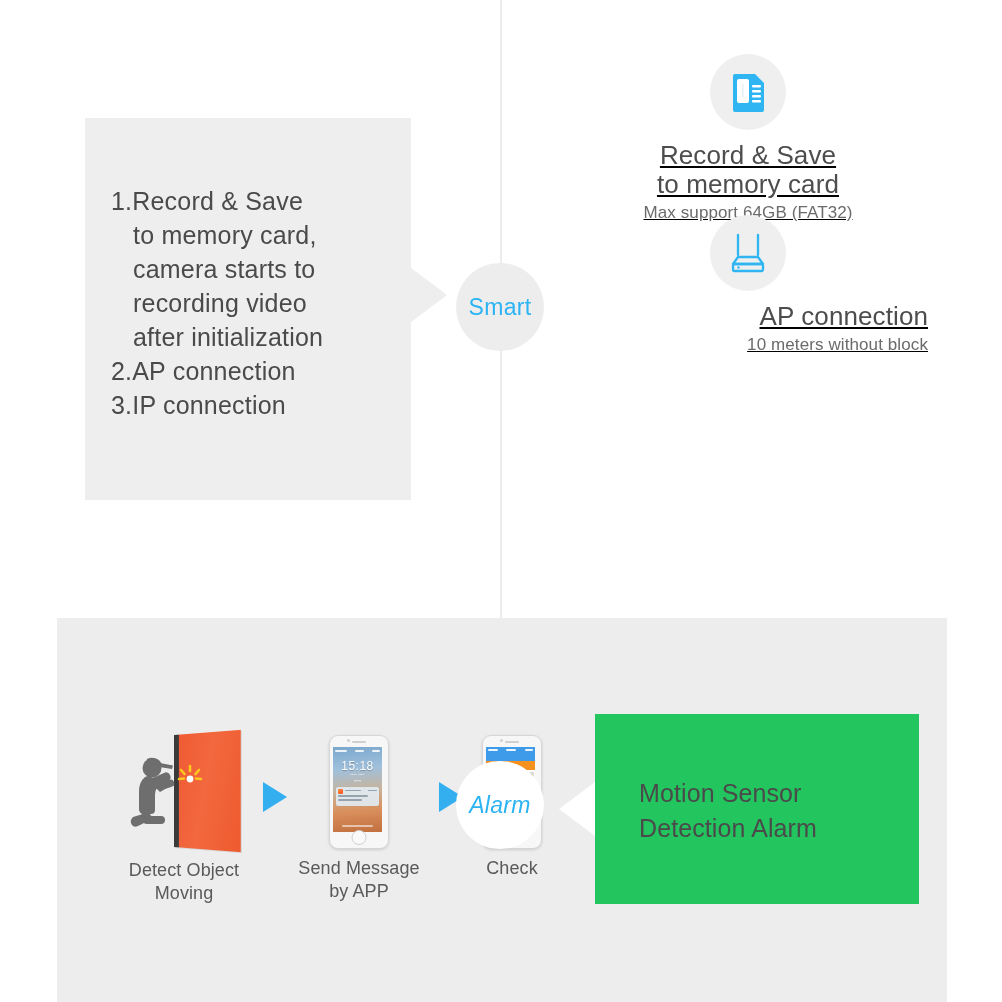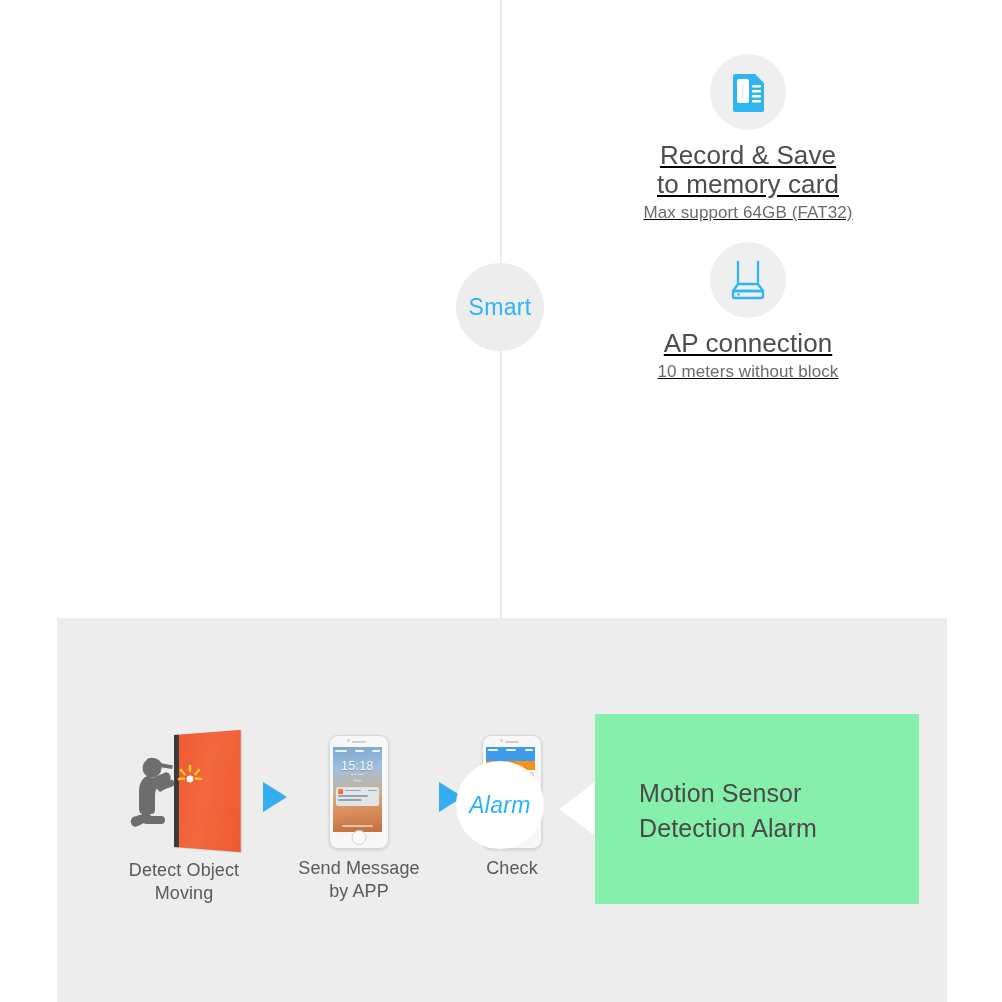--- a/index.html
+++ b/index.html
@@ -56,21 +56,21 @@
     margin:0 auto;position:relative;
   }
   .feature .ftitle{
     font-size:26px;color:#4d4d4d;line-height:29px;margin-top:11px;
     white-space:pre-line;letter-spacing:.1px;
   }
   .feature .fsub{
     font-size:17px;color:#6b6b6b;margin-top:4px;letter-spacing:.1px;
   }
   #feat-sd{top:54px;}
-  #feat-ap{top:242px;}
+  #feat-ap{top:215px;text-align:right;}
   #feat-ip{top:407px;}
 
   
   .icon-circle svg{position:absolute;left:50%;top:50%;transform:translate(-50%,-50%);}
 
   
   .alarm-panel{
     position:absolute;left:57px;top:618px;width:890px;height:384px;
     background:#ededed;
   }
@@ -182,21 +182,21 @@
     border-top:.5px solid #e2e2e2;display:flex;}
   .app-tabs i{flex:1;display:block;margin:2px 3px;height:4px;border-radius:1px;background:#d2d9de;}
   .app-tabs i:first-child{background:#3D9BE9;}
 
   
   .badge-alarm{
     left:456px;top:761px;width:88px;height:88px;
     background:#ffffff;color:#2BB3F3;font-style:italic;
   }
   .motion-panel{
-    position:absolute;left:595px;top:714px;width:324px;height:190px;background:#86efac;
+    position:absolute;left:595px;top:714px;width:324px;height:190px;background:#22c55e;
   }
   .motion-panel .nub{
     position:absolute;left:-36px;top:68px;
     width:0;height:0;
     border-top:27px solid transparent;
     border-bottom:27px solid transparent;
     border-right:36px solid #ffffff;
   }
   .motion-text{
     position:absolute;left:44px;top:62px;width:260px;
@@ -204,20 +204,32 @@
     letter-spacing:.1px;
   }
 </style>
 </head>
 <body>
 
 <div class="stage">
 
   <div class="divider"></div>
 
+  <div class="smart-panel">
+    <div class="nub"></div>
+    <div class="smart-list">
+      <div class="li">1.Record &amp; Save</div>
+      <div class="li li-ind">to memory card,</div>
+      <div class="li li-ind">camera starts to</div>
+      <div class="li li-ind">recording video</div>
+      <div class="li li-ind">after initialization</div>
+      <div class="li">2.AP connection</div>
+      <div class="li">3.IP connection</div>
+    </div>
+  </div>
 
   <div class="badge badge-smart">
     <span>Smart</span>
   </div>
 
   <div class="feature" id="feat-sd">
     <div class="icon-circle">
       <svg width="44" height="44" viewBox="0 0 44 44">
         <path d="M9 4 h20 l9 9 v27 a2 2 0 0 1 -2 2 H9 a2 2 0 0 1 -2 -2 V6 a2 2 0 0 1 2 -2 z" fill="#2FB6F2"></path>
         <rect x="11" y="9" width="12" height="24" rx="2" fill="#ffffff"></rect>

